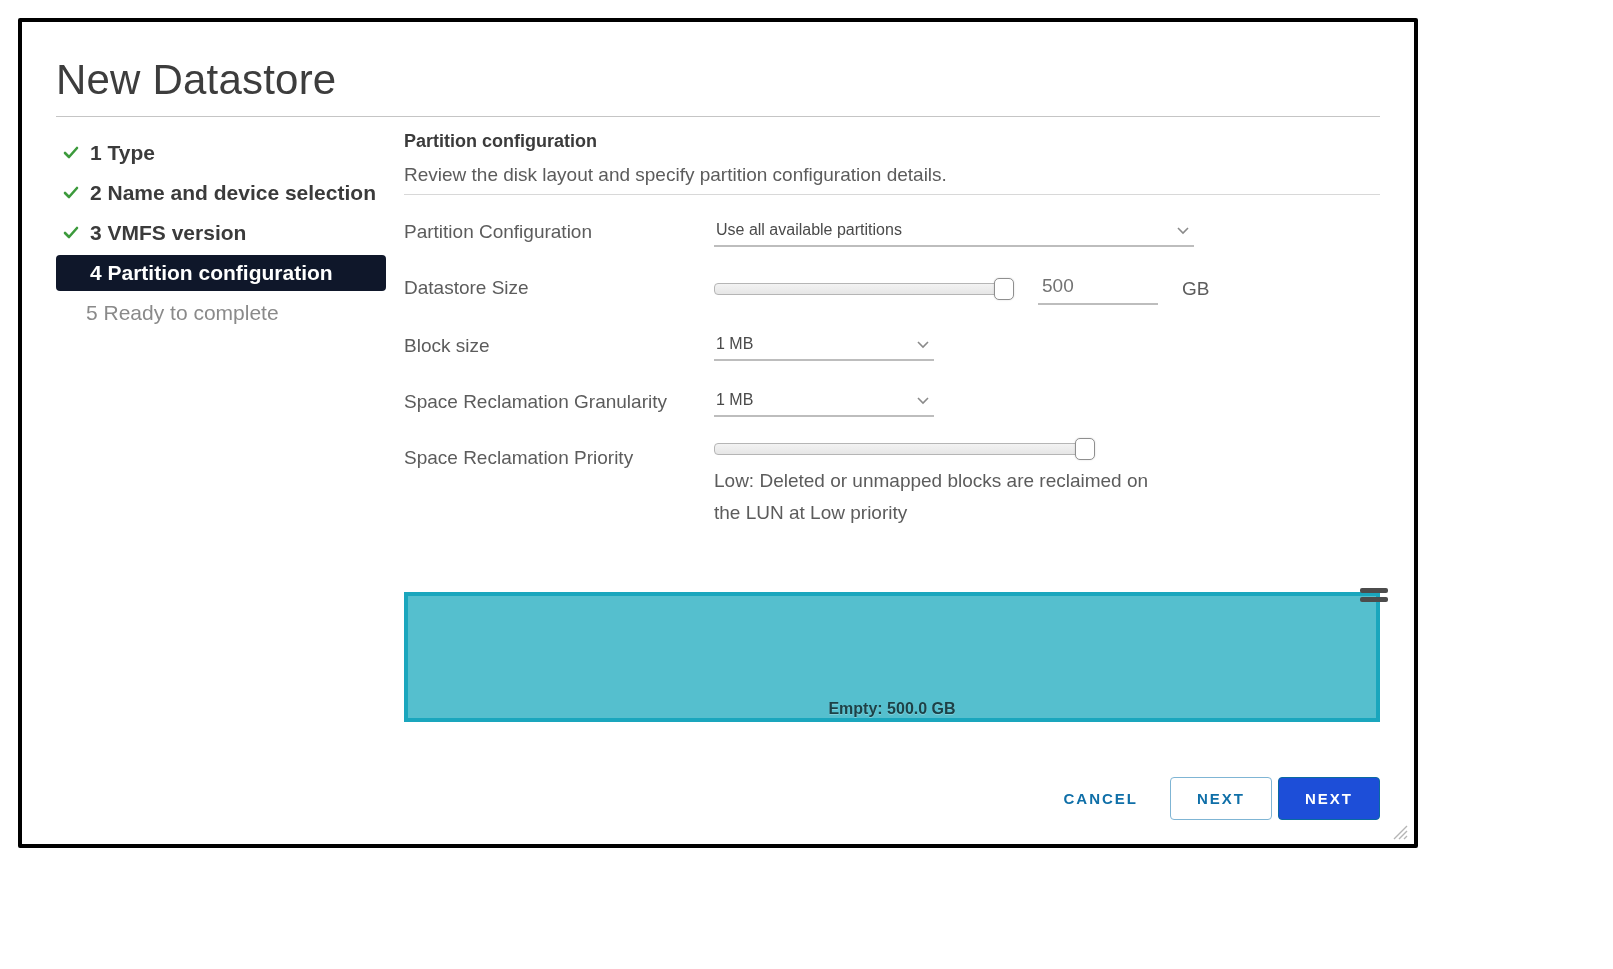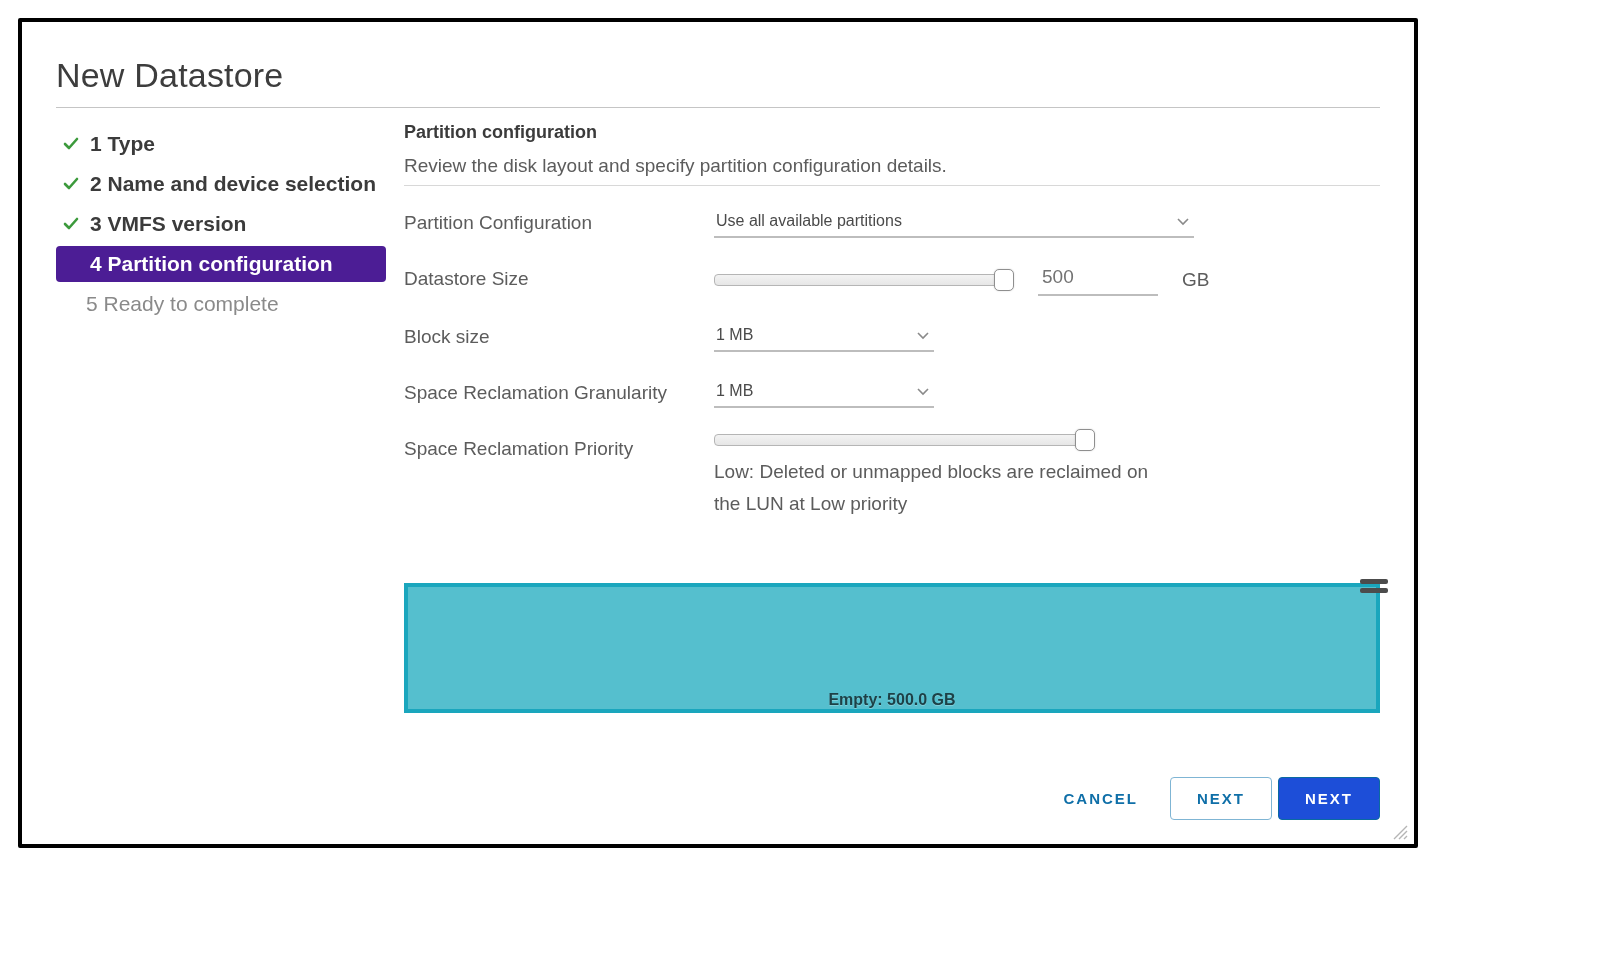--- a/index.html
+++ b/index.html
@@ -15,21 +15,21 @@
     height: 830px;
     border: 4px solid #000;
     border-radius: 2px;
     background: #fff;
     position: relative;
     padding: 24px 34px 24px 34px;
     display: flex;
     flex-direction: column;
   }
   .dlg-title {
-    font-size: 34px;
+    font-size: 42px;
     font-weight: 300;
     color: #3d3d3d;
     margin: 10px 0 12px 0;
     letter-spacing: 0.2px;
   }
   .hr-top {
     border: none;
     border-top: 1px solid #c5c5c5;
     margin: 0 0 14px 0;
   }
@@ -50,21 +50,21 @@
     gap: 10px;
     padding: 6px 8px 6px 6px;
     font-size: 21px;
     font-weight: 700;
     color: #3b3b3b;
     border-radius: 4px;
     margin-bottom: 4px;
   }
   .step .num-label { white-space: nowrap; }
   .step.active {
-    background: #4c1d95;
+    background: #0f172a;
     color: #ffffff;
   }
   .step.pending {
     color: #8a8a8a;
     font-weight: 400;
     padding-left: 30px;
   }
   .step .chk {
     width: 18px; height: 18px;
     display: inline-flex;

